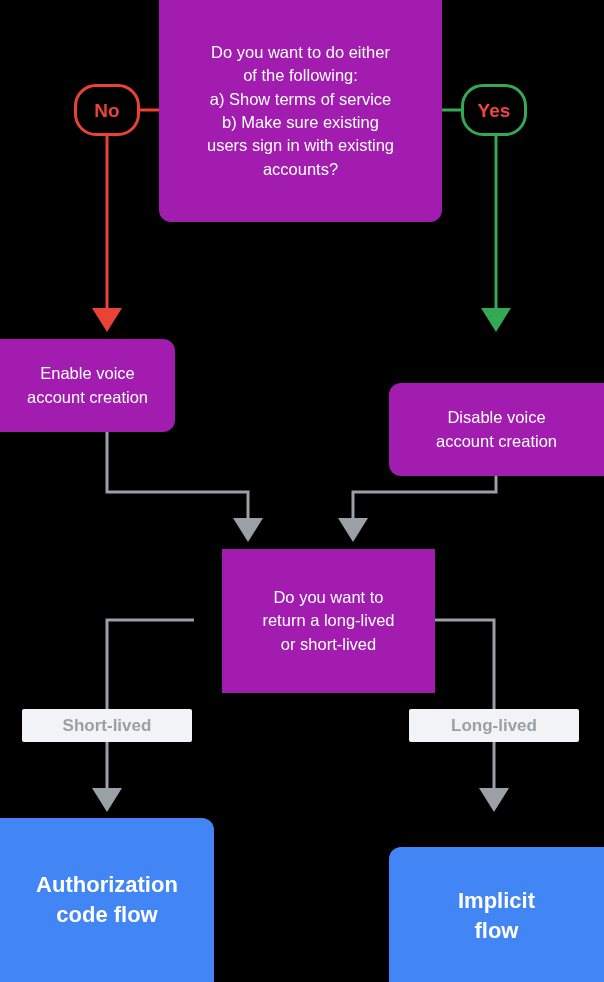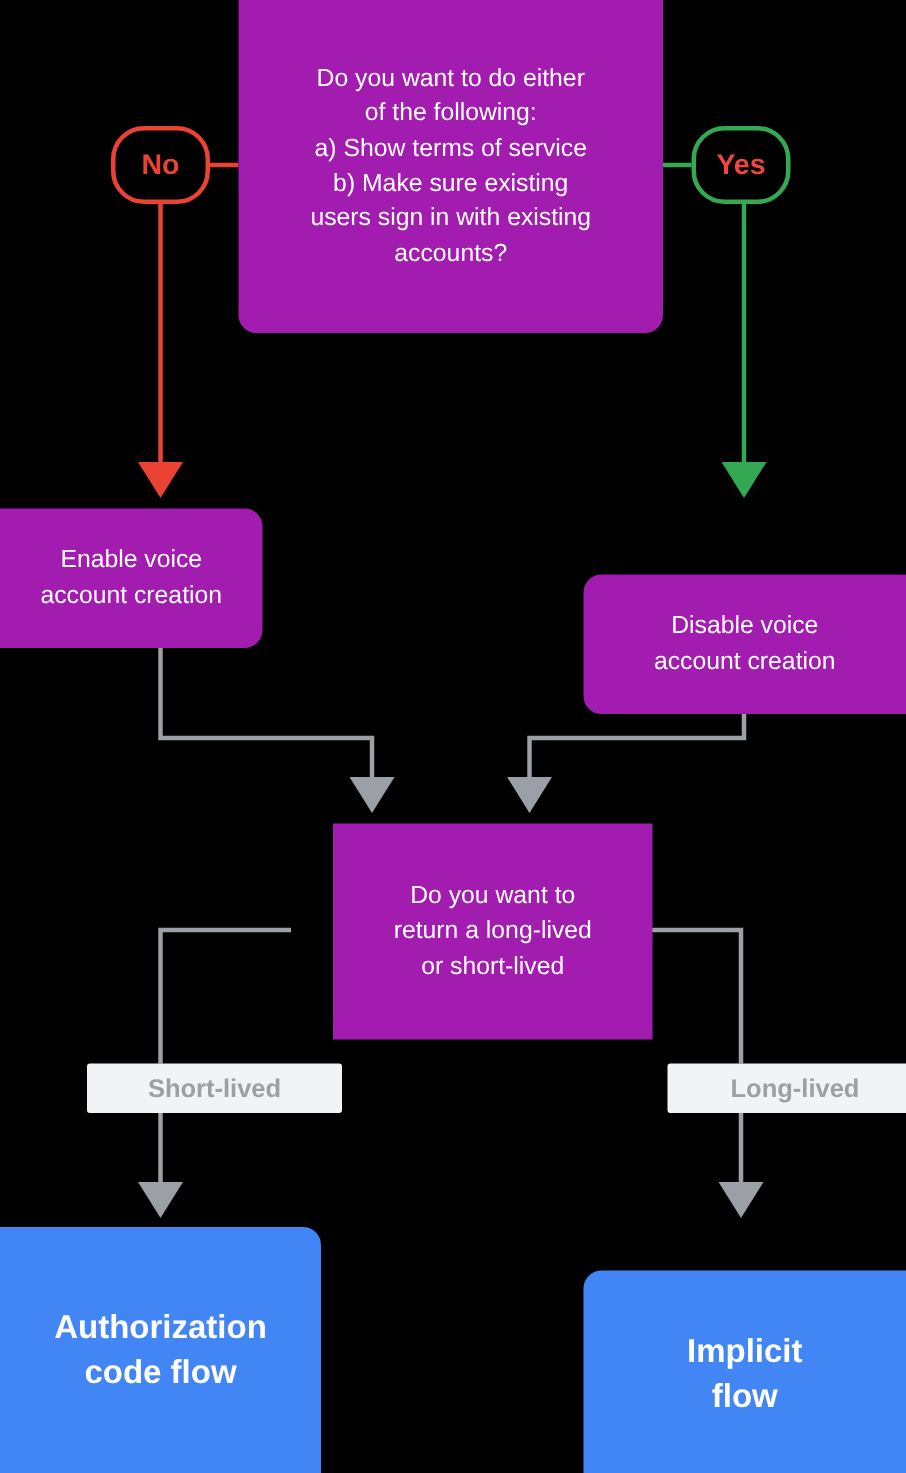--- a/index.html
+++ b/index.html
@@ -97,21 +97,20 @@
     border-color: #34a853;
     color: #ef4444;
   }
   .label-chip {
     background: #f1f3f4;
     color: #9aa0a6;
     font-size: 17px;
     font-weight: bold;
     height: 33px;
     border-radius: 2px;
-    margin-left: 36px;
   }
   .chip-short {
     left: 22px;
     top: 709px;
     width: 170px;
   }
   .chip-long {
     left: 409px;
     top: 709px;
     width: 170px;

